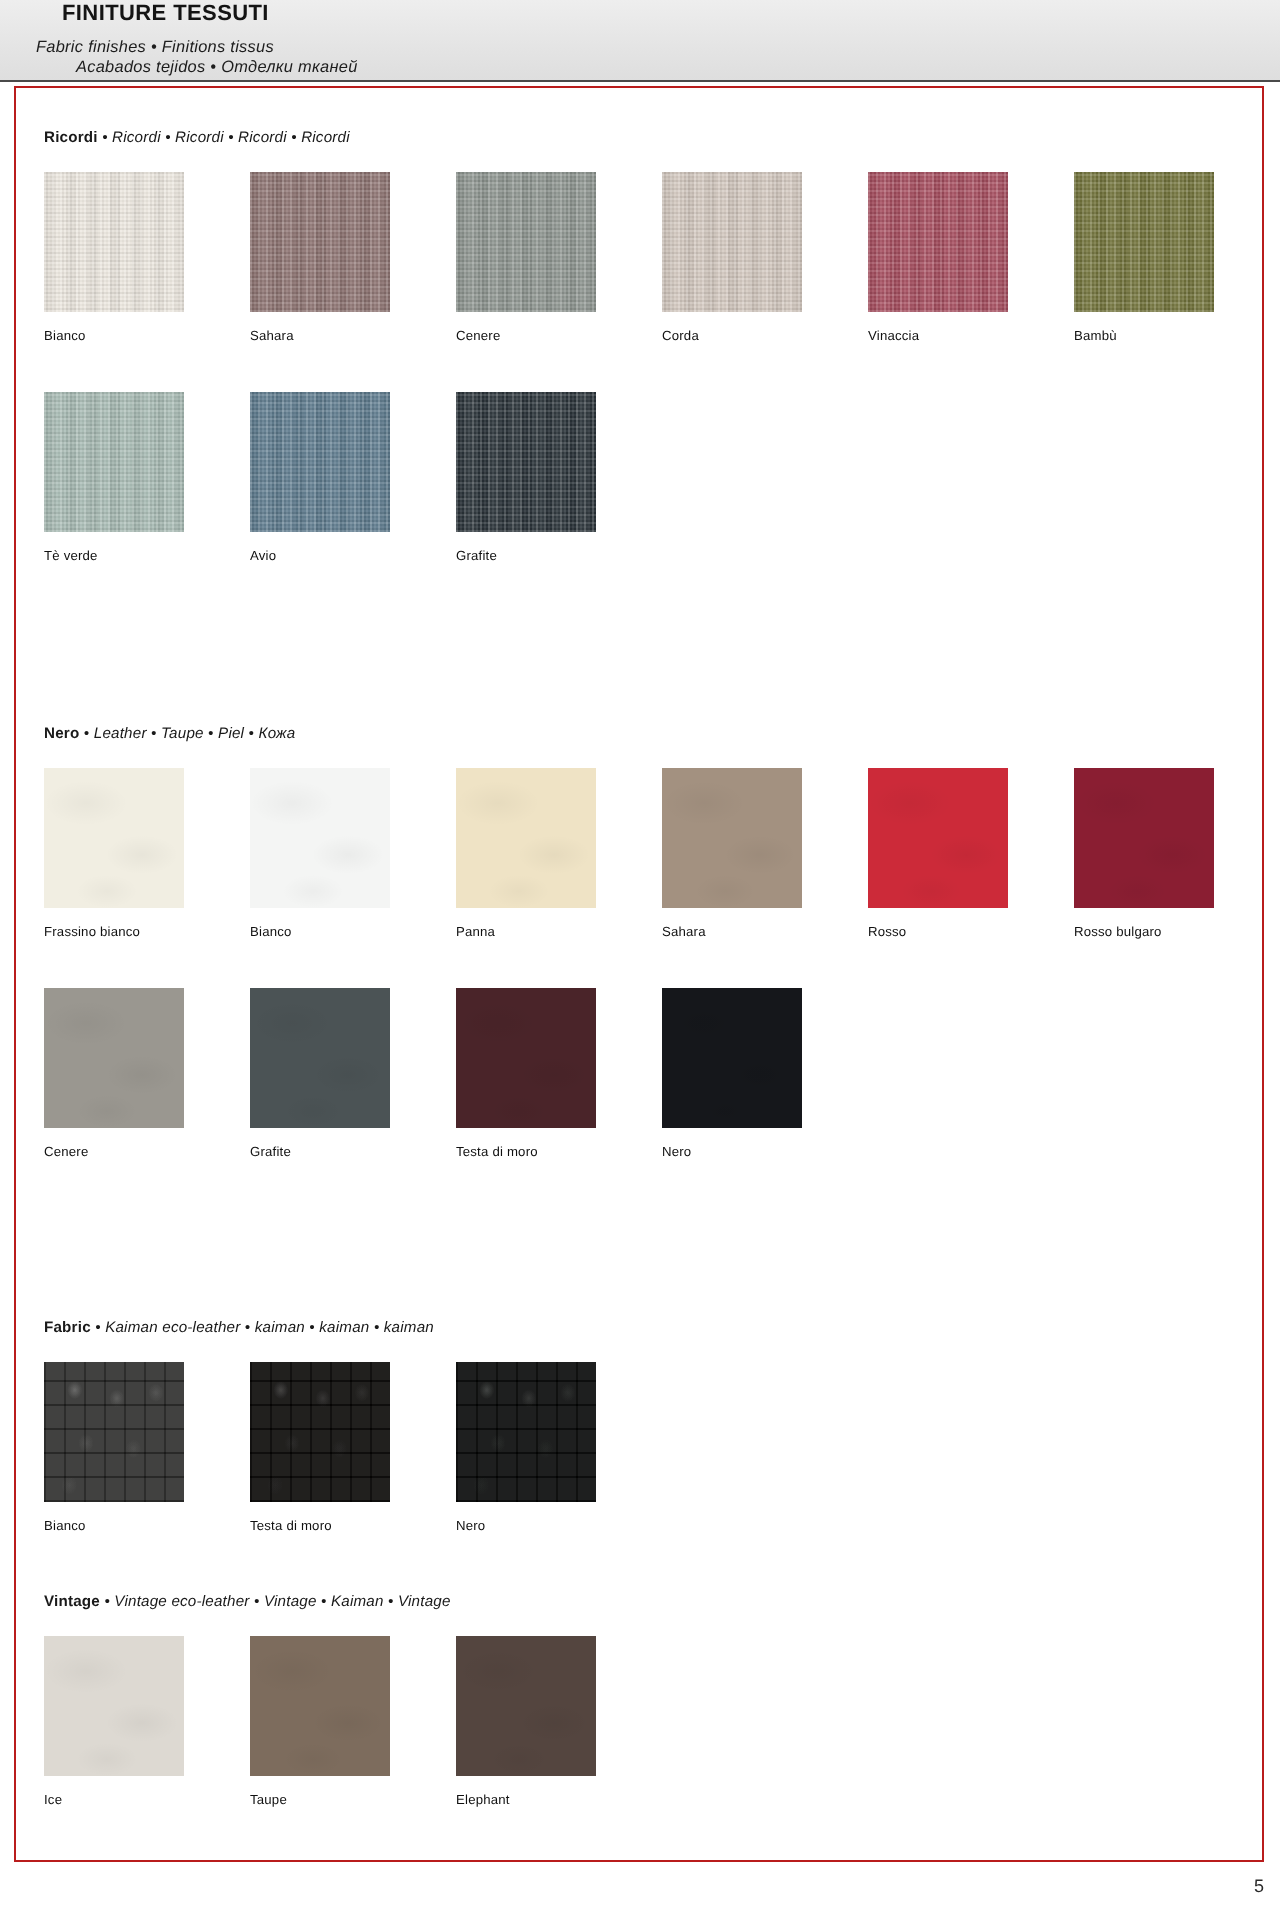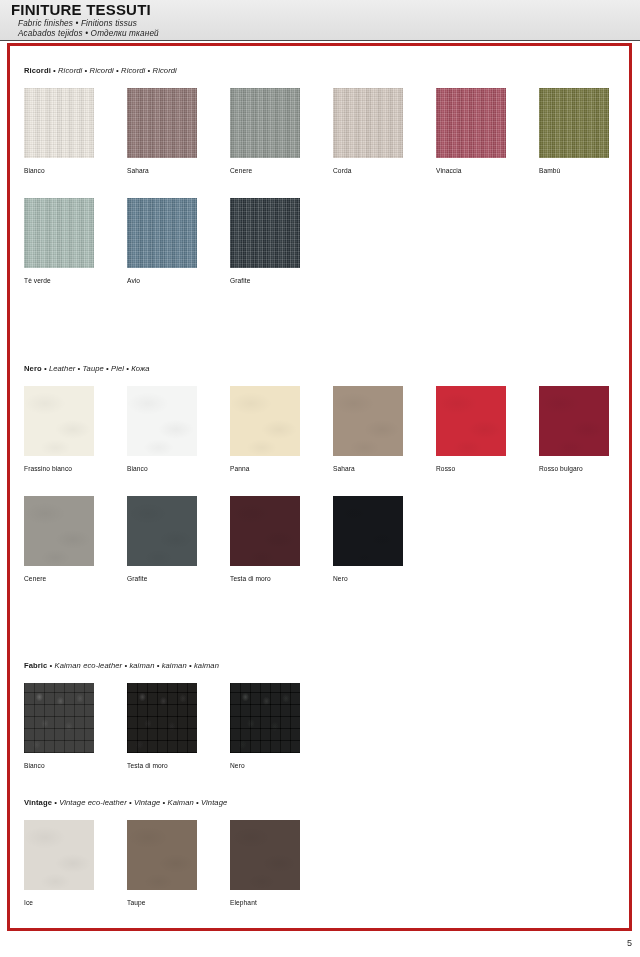--- a/index.html
+++ b/index.html
@@ -22,48 +22,48 @@
     left: 0;
     top: 0;
     width: 640px;
     height: 41px;
     background: linear-gradient(to bottom, #eeeeee 0%, #e4e4e4 60%, #dedede 100%);
     border-bottom: 1px solid #4a4a4a;
     box-sizing: border-box;
   }
   .header-title {
     position: absolute;
-    left: 11px;
+    left: 31px;
     top: 1px;
-    font-size: 15px;
+    font-size: 11px;
     font-weight: bold;
     letter-spacing: 0.2px;
     color: #141414;
     font-family: "Liberation Sans", sans-serif;
   }
   .header-sub {
     position: absolute;
     left: 18px;
     font-size: 8.2px;
     font-style: italic;
     color: #1d1d1d;
     letter-spacing: 0.15px;
     white-space: nowrap;
   }
   .header-sub-1 { top: 19px; }
-  .header-sub-2 { top: 29px; }
+  .header-sub-2 { top: 29px; margin-left: 20px; }
 
   
   .page-frame {
     position: absolute;
     left: 7px;
     top: 43px;
     width: 625px;
     height: 888px;
-    border: 3px solid #b91c1c;
+    border: 1px solid #b91c1c;
     box-sizing: border-box;
     background: #ffffff;
   }
   .page-number {
     position: absolute;
     right: 8px;
     top: 938px;
     font-size: 9px;
     color: #2a2a2a;
   }

